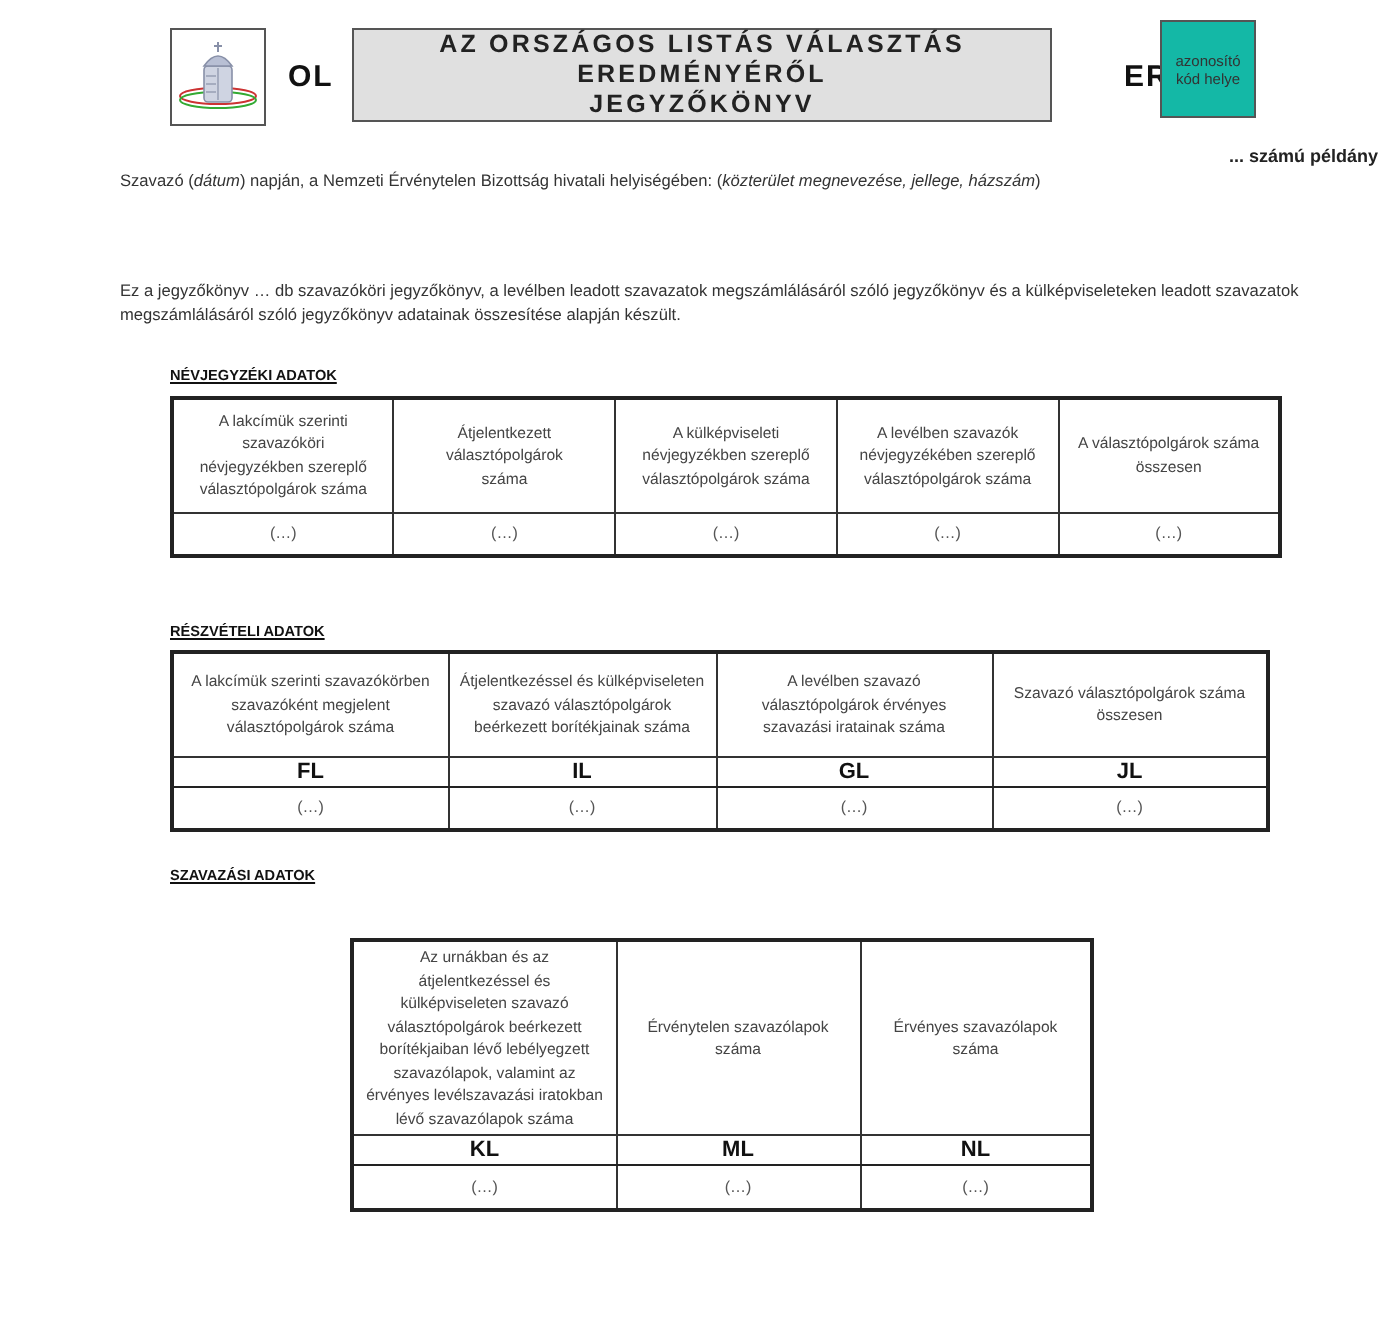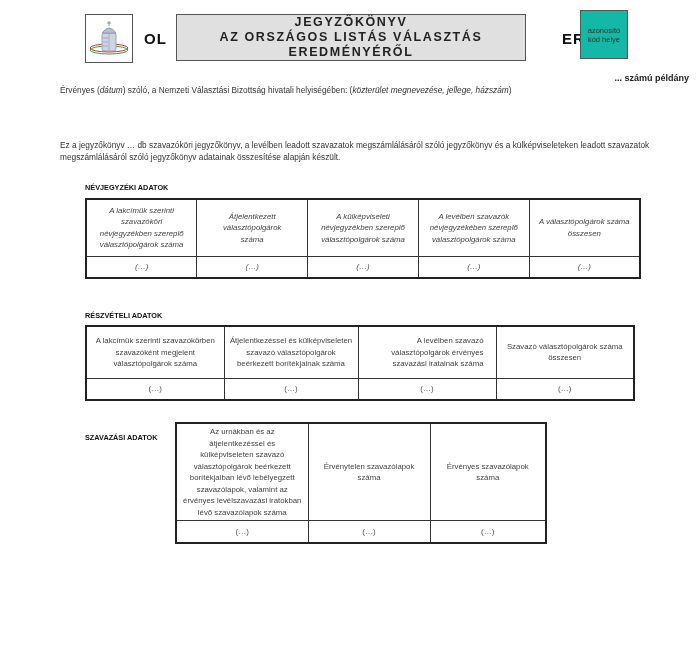--- a/index.html
+++ b/index.html
@@ -9,21 +9,21 @@
   .logo-box { left:85px; top:14px; width:46px; height:47px; border:1px solid #555; background:#fff; }
   .code { font-weight:bold; font-size:15px; letter-spacing:1px; color:#111; }
   .title-box { left:176px; top:14px; width:348px; height:45px; border:1px solid #555; background:#e0e0e0;
                text-align:center; font-weight:bold; font-size:12.5px; letter-spacing:1.6px; line-height:15px; color:#222;
                display:flex; flex-direction:column; justify-content:center; }
   .id-box { left:580px; top:10px; width:46px; height:47px; border:1px solid #555; background:#14b8a6;
             font-size:7.5px; text-align:center; display:flex; align-items:center; justify-content:center; line-height:9px; color:#333; }
   .copy { right:10px; top:73px; font-size:9px; font-weight:bold; color:#222; }
   .made { left:60px; top:85px; font-size:8.3px; color:#333; white-space:nowrap; }
   .para { left:60px; top:103px; width:620px; font-size:8.3px; line-height:12px; color:#333;margin-top:36px; }
-  .sec-h { font-size:7.3px; font-weight:bold; color:#111; }
+  .sec-h { font-size:7.3px; font-weight:bold; color:#111;text-decoration:underline; }
   table.grid { position:absolute; border-collapse:collapse; border:2px solid #222; table-layout:fixed; }
   table.grid td { border:1px solid #333; text-align:center; vertical-align:middle; font-size:7.8px; color:#444; line-height:11.5px; padding:0 4px; }
   table.grid tr.code-row td { font-size:11px; font-weight:bold; color:#111; height:14px; border-top:1.5px solid #222; border-bottom:1.5px solid #222; line-height:12px; }
   table.grid tr.val-row td { height:20px; font-size:8px; color:#555; }
 </style>
 </head>
 <body>
 
 <div class="abs logo-box">
   <svg width="46" height="47" viewBox="0 0 46 47">
@@ -34,37 +34,37 @@
     <line x1="23" y1="6" x2="23" y2="11" stroke="#8890a8" stroke-width="1"></line>
     <line x1="21" y1="8" x2="25" y2="8" stroke="#8890a8" stroke-width="1"></line>
     <line x1="23" y1="19" x2="23" y2="35" stroke="#8890a8" stroke-width="0.6"></line>
     <line x1="17" y1="23" x2="22" y2="23" stroke="#8890a8" stroke-width="0.6"></line>
     <line x1="17" y1="27" x2="22" y2="27" stroke="#8890a8" stroke-width="0.6"></line>
     <line x1="17" y1="31" x2="22" y2="31" stroke="#8890a8" stroke-width="0.6"></line>
   </svg>
 </div>
 <div class="abs code" style="left:144px; top:30px;">OL</div>
 <div class="abs title-box">
+  <div>AZ ORSZÁGOS LISTÁS VÁLASZTÁS EREDMÉNYÉRŐL</div>
   <div>JEGYZŐKÖNYV</div>
-  <div>AZ ORSZÁGOS LISTÁS VÁLASZTÁS EREDMÉNYÉRŐL</div>
 </div>
 <div class="abs code" style="left:562px; top:30px;">ER</div>
 <div class="abs id-box">
   <div>
     <div>azonosító</div>
     <div>kód helye</div>
   </div>
 </div>
 <div class="abs copy">... számú példány</div>
 
-<div class="abs made"><span>Érvényes (</span><i>dátum</i><span>) szóló, a Nemzeti Választási Bizottság hivatali helyiségében: (</span><i>közterület megnevezése, jellege, házszám</i><span>)</span></div>
+<div class="abs made"><span>Szavazó (</span><i>dátum</i><span>) napján, a Nemzeti Érvénytelen Bizottság hivatali helyiségében: (</span><i>közterület megnevezése, jellege, házszám</i><span>)</span></div>
 <div class="abs para">Ez a jegyzőkönyv … db szavazóköri jegyzőkönyv, a levélben leadott szavazatok megszámlálásáról szóló jegyzőkönyv és a külképviseleteken leadott szavazatok megszámlálásáról szóló jegyzőkönyv adatainak összesítése alapján készült.</div>
 
 <div class="abs sec-h" style="left:85px; top:183px;">NÉVJEGYZÉKI ADATOK</div>
-<table class="grid" style="left:85px; top:198px; width:556px;font-style:italic;">
+<table class="grid" style="left:85px; top:198px; width:556px;">
   <tbody>
       <tr style="height:57px;">
     <td style="padding:0 10px;">A lakcímük szerinti szavazóköri névjegyzékben szereplő választópolgárok száma</td>
     <td style="padding:0 16px;margin-top:48px;">Átjelentkezett választópolgárok száma</td>
     <td style="padding:0 10px;">A külképviseleti névjegyzékben szereplő választópolgárok száma</td>
     <td style="padding:0 10px;">A levélben szavazók névjegyzékében szereplő választópolgárok száma</td>
     <td>A választópolgárok száma összesen</td>
   </tr>
   <tr class="val-row">
     <td>(…)</td>
@@ -81,44 +81,55 @@
   <colgroup>
       <col style="width:138px">
       <col style="width:134px">
       <col style="width:138px">
       <col style="width:138px">
     </colgroup>
   <tbody>
       <tr style="height:52px;margin-left:12px;">
     <td>A lakcímük szerinti szavazókörben szavazóként megjelent választópolgárok száma</td>
     <td>Átjelentkezéssel és külképviseleten szavazó választópolgárok beérkezett borítékjainak száma</td>
-    <td style="padding:0 12px;text-align:right;">A levélben szavazó választópolgárok érvényes szavazási iratainak száma</td>
+    <td style="padding:0 12px;">A levélben szavazó választópolgárok érvényes szavazási iratainak száma</td>
     <td>Szavazó választópolgárok száma összesen</td>
+  </tr>
+  <tr class="code-row">
+    <td>FL</td>
+    <td>IL</td>
+    <td>GL</td>
+    <td>JL</td>
   </tr>
   <tr class="val-row">
     <td>(…)</td>
     <td>(…)</td>
     <td>(…)</td>
     <td>(…)</td>
   </tr>
 </tbody>
   </table>
 
 <div class="abs sec-h" style="left:85px; top:433px;">SZAVAZÁSI ADATOK</div>
-<table class="grid" style="left:175px; top:422px; width:370px;">
+<table class="grid" style="left:175px; top:469px; width:370px;">
   <colgroup>
       <col style="width:132px">
       <col style="width:122px">
       <col style="width:116px">
     </colgroup>
   <tbody>
       <tr style="height:96px;">
     <td style="padding:2px 6px;">Az urnákban és az átjelentkezéssel és külképviseleten szavazó választópolgárok beérkezett borítékjaiban lévő lebélyegzett szavazólapok, valamint az érvényes levélszavazási iratokban lévő szavazólapok száma</td>
     <td style="padding:0 14px;">Érvénytelen szavazólapok száma</td>
     <td style="padding:0 16px;">Érvényes szavazólapok száma</td>
   </tr>
+  <tr class="code-row">
+    <td>KL</td>
+    <td>ML</td>
+    <td>NL</td>
+  </tr>
   <tr class="val-row" style="height:22px;">
     <td>(…)</td>
     <td>(…)</td>
     <td>(…)</td>
   </tr>
 </tbody>
   </table>
 
 </body></html>

